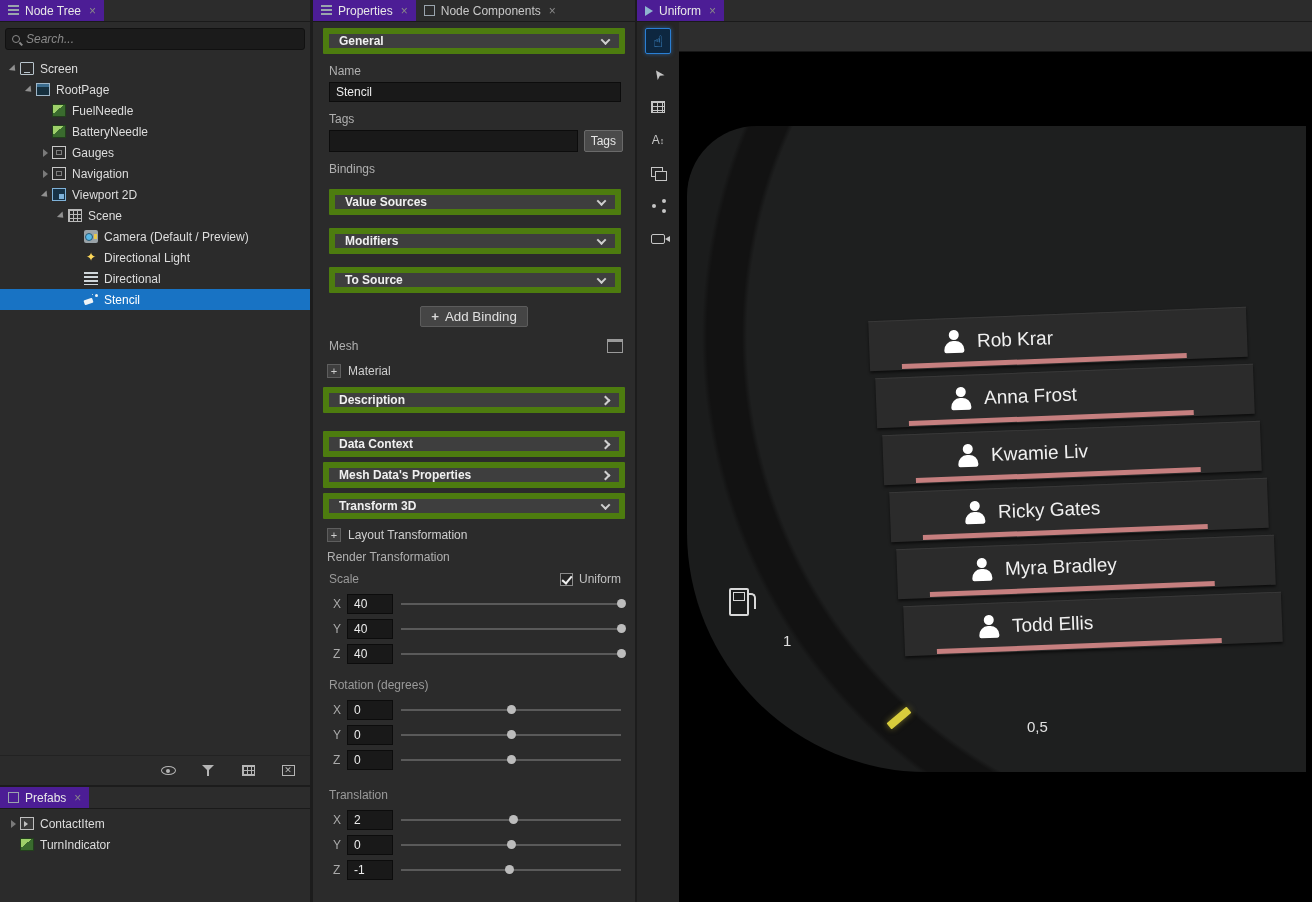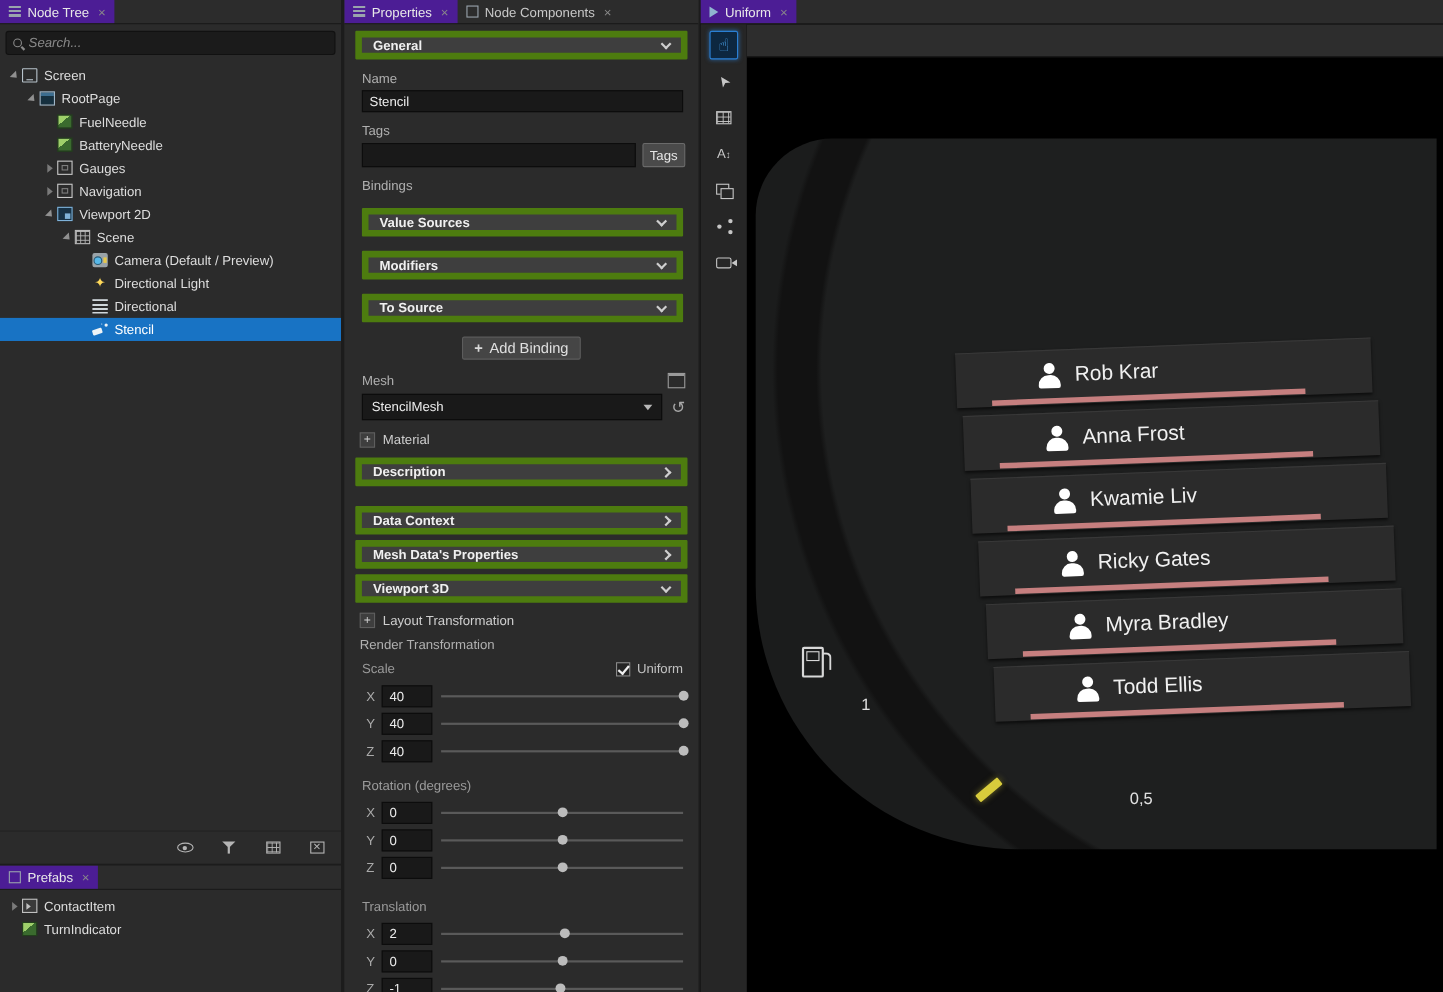--- a/index.html
+++ b/index.html
@@ -325,47 +325,40 @@
 
     <button class="add-binding">
       <span class="plus-g">+</span>
       <span>Add Binding</span>
     </button>
 
     <div class="mesh-row">
       <span class="flabel" style="margin:0">Mesh</span>
       <span class="mesh-lib-icon"></span>
     </div>
-    <div class="mesh-select-row">
-      <div class="select">
-        <span>StencilMesh</span>
-        <span class="sel-caret"></span>
-      </div>
-      <span class="reset-icon">↺</span>
-    </div>
 
     <div class="mat-row">
       <span class="plus-box">+</span>
       <span>Material</span>
     </div>
 
     <div class="sec" style="margin-top:9px">
       <b>Description</b>
       <span class="chev-right"></span>
     </div>
     <div class="sec" style="margin-top:18px">
       <b>Data Context</b>
       <span class="chev-right"></span>
     </div>
     <div class="sec" style="margin-top:5px">
       <b>Mesh Data's Properties</b>
       <span class="chev-right"></span>
     </div>
     <div class="sec" style="margin-top:5px">
-      <b>Viewport 3D</b>
+      <b>Transform 3D</b>
       <span class="chev-down"></span>
     </div>
 
     <div class="mat-row" style="margin-top:9px">
       <span class="plus-box">+</span>
       <span>Layout Transformation</span>
     </div>
 
     <div class="flabel" style="margin-top:8px;margin-left:14px">Render Transformation</div>
 

